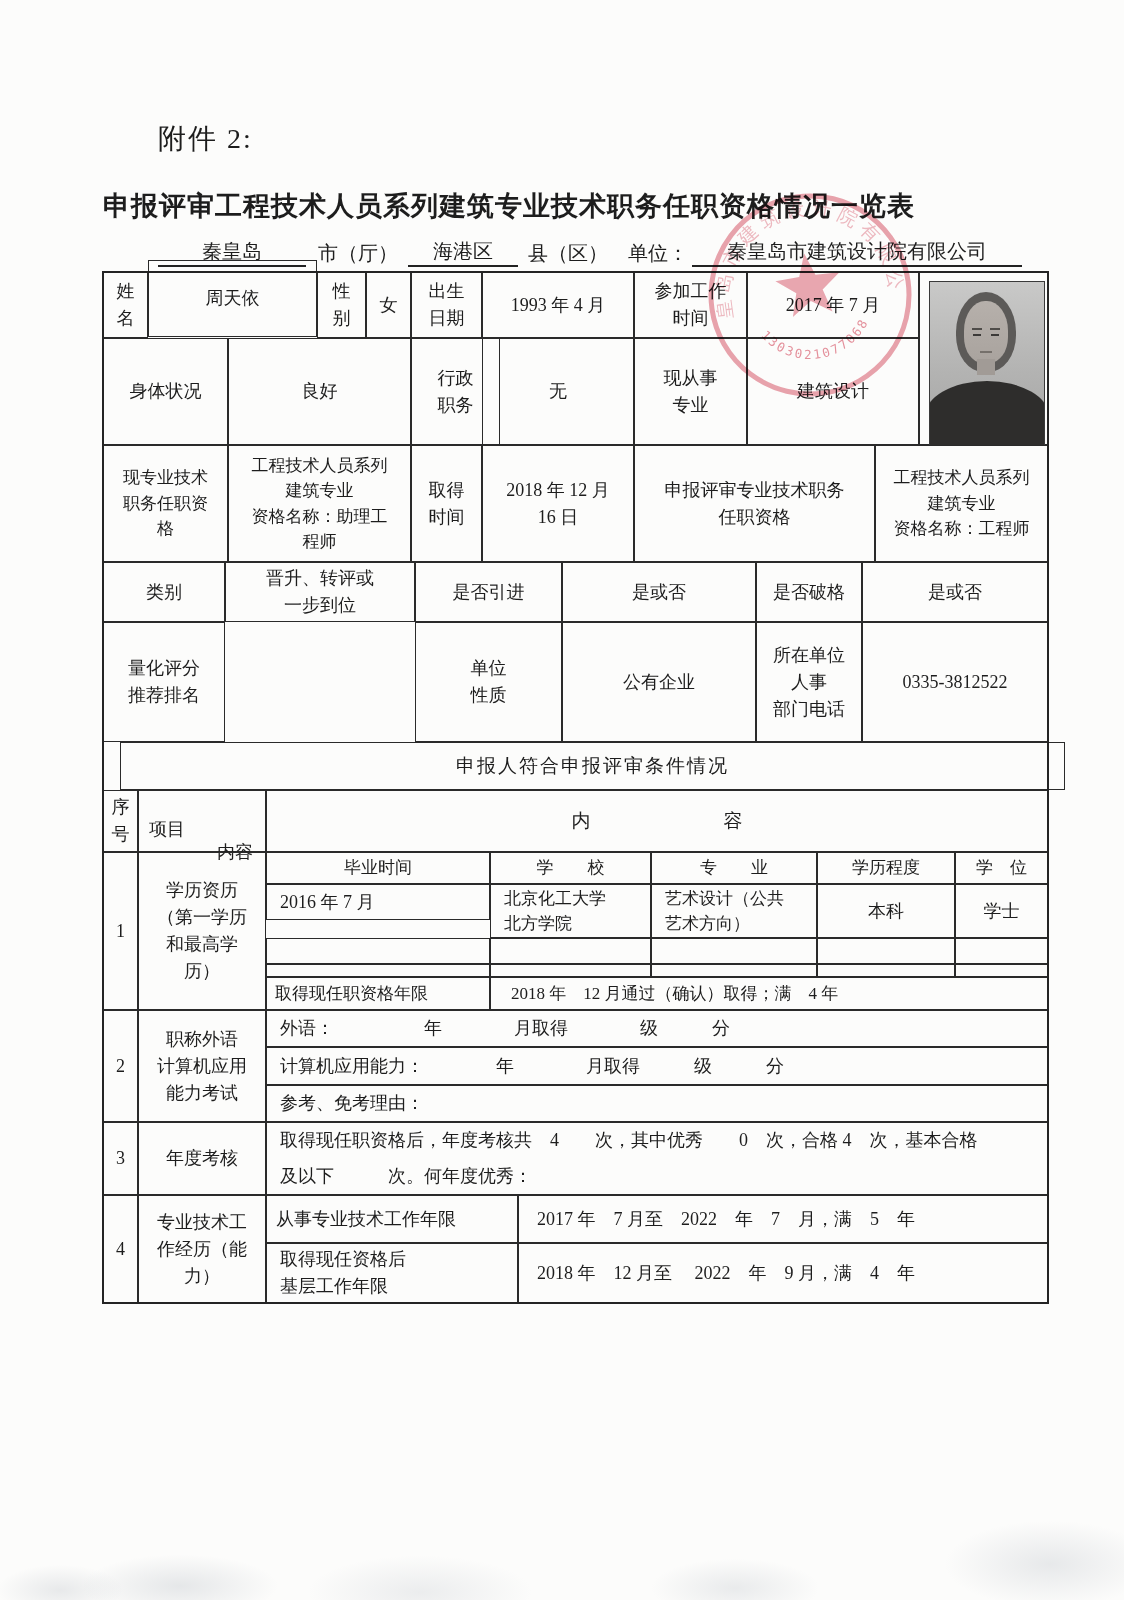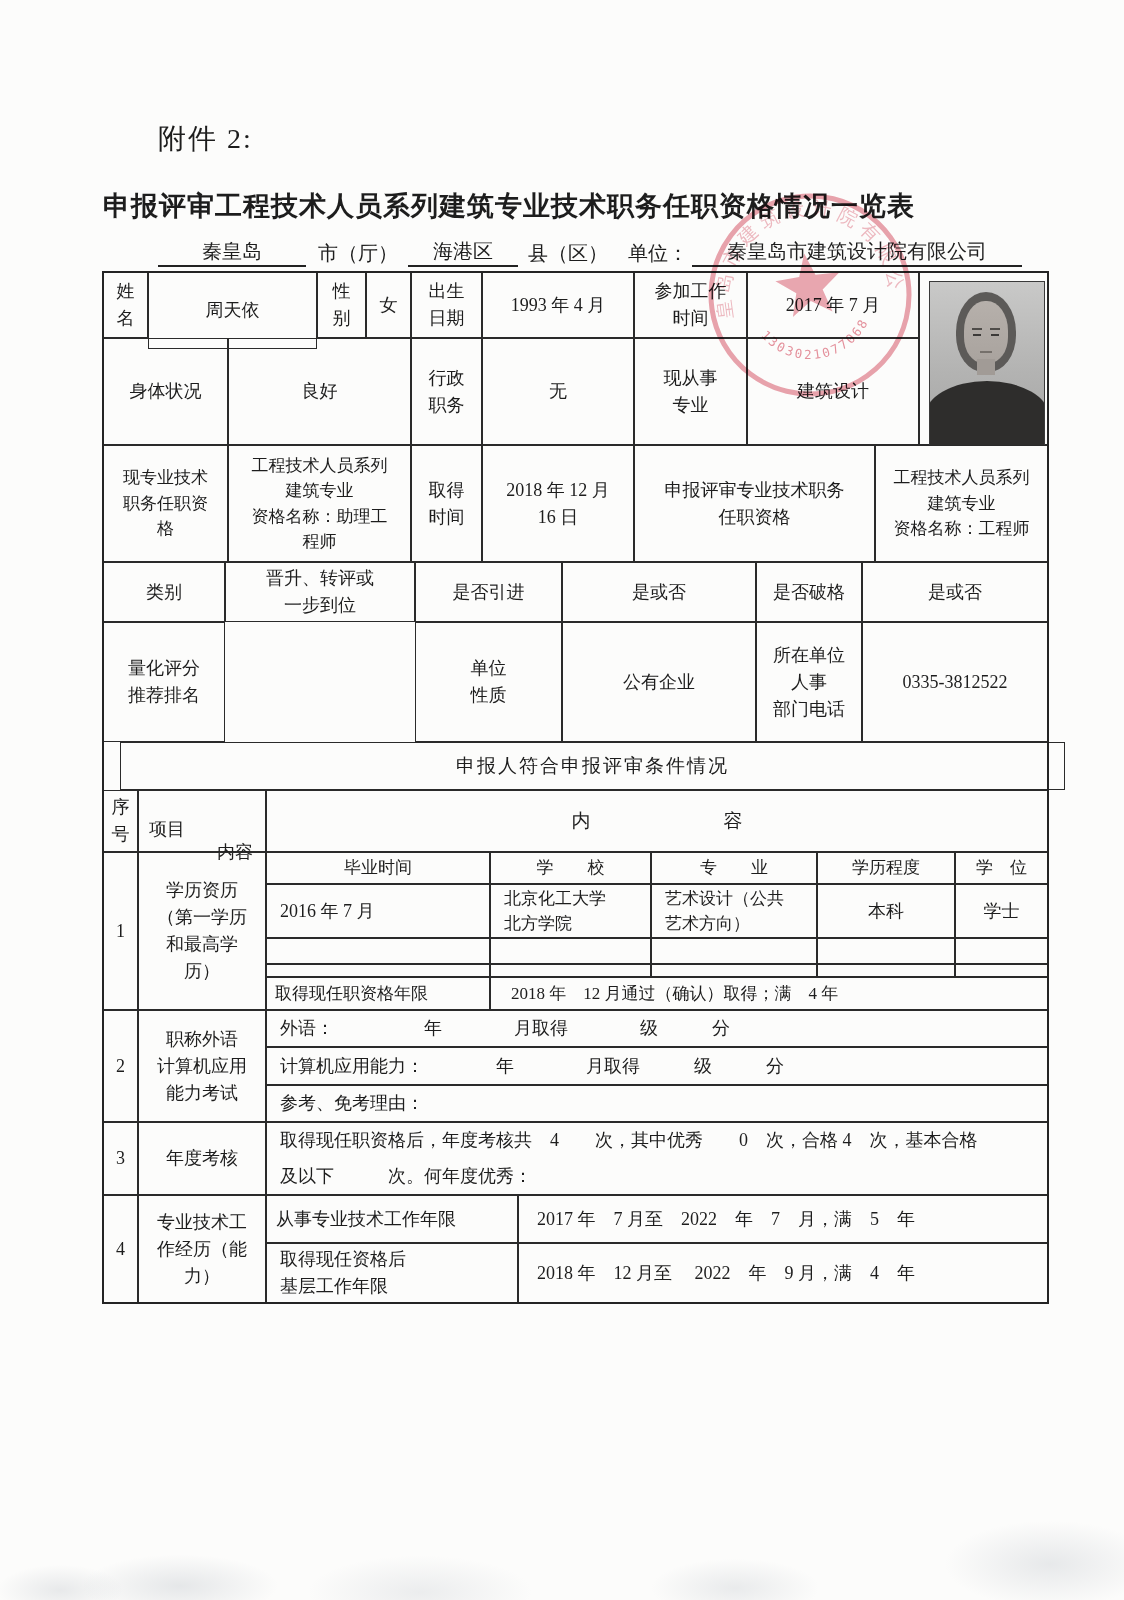--- a/index.html
+++ b/index.html
@@ -73,21 +73,21 @@
     <span class="u" style="min-width:148px">秦皇岛</span>
     <span class="plain" style="margin-left:8px">市（厅）</span>
     <span class="u" style="min-width:110px;margin-left:6px">海港区</span>
     <span class="plain" style="margin-left:6px">县（区）</span>
     <span class="plain" style="margin-left:12px">单位：</span>
     <span class="u" style="min-width:318px;padding:0 6px">秦皇岛市建筑设计院有限公司</span>
   </div>
 
   <div class="c" style="left:103px;top:272px;width:45px;height:66px">姓
 名</div>
-  <div class="c" style="left:148px;top:272px;width:169px;height:77px">周天依</div>
+  <div class="c" style="left:148px;top:260px;width:169px;height:77px">周天依</div>
   <div class="c" style="left:317px;top:272px;width:49px;height:66px">性
 别</div>
   <div class="c" style="left:366px;top:272px;width:45px;height:66px">女</div>
   <div class="c" style="left:411px;top:272px;width:71px;height:66px">出生
 日期</div>
   <div class="c" style="left:482px;top:272px;width:152px;height:66px">1993 年 4 月</div>
   <div class="c" style="left:634px;top:272px;width:113px;height:66px">参加工作
 时间</div>
   <div class="c" style="left:747px;top:272px;width:172px;height:66px">2017 年 7 月</div>
 
@@ -100,21 +100,21 @@
       <div class="eye-l"></div>
       <div class="eye-r"></div>
       <div class="mouth"></div>
       <div class="neck"></div>
       <div class="body"></div>
     </div>
   </div>
 
   <div class="c" style="left:103px;top:338px;width:125px;height:107px">身体状况</div>
   <div class="c" style="left:228px;top:338px;width:183px;height:107px">良好</div>
-  <div class="c" style="left:411px;top:338px;width:71px;height:107px">行政
+  <div class="c" style="left:411px;top:338px;width:89px;height:107px">行政
 职务</div>
   <div class="c" style="left:482px;top:338px;width:152px;height:107px">无</div>
   <div class="c" style="left:634px;top:338px;width:113px;height:107px">现从事
 专业</div>
   <div class="c" style="left:747px;top:338px;width:172px;height:107px">建筑设计</div>
 
   <div class="c sm" style="left:103px;top:445px;width:125px;height:117px">现专业技术
 职务任职资
 格</div>
   <div class="c sm" style="left:228px;top:445px;width:183px;height:117px">工程技术人员系列
@@ -164,21 +164,21 @@
 （第一学历
 和最高学
 历）</div>
 
   <div class="c sm" style="left:266px;top:852px;width:224px;height:32px">毕业时间</div>
   <div class="c sm" style="left:490px;top:852px;width:161px;height:32px">学　　校</div>
   <div class="c sm" style="left:651px;top:852px;width:166px;height:32px">专　　业</div>
   <div class="c sm" style="left:817px;top:852px;width:138px;height:32px">学历程度</div>
   <div class="c sm" style="left:955px;top:852px;width:93px;height:32px">学　位</div>
 
-  <div class="c tl" style="left:266px;top:884px;width:224px;height:54px">2016 年 7 月</div>
+  <div class="c tl" style="left:266px;top:884px;width:224px;height:36px">2016 年 7 月</div>
   <div class="c tl sm" style="left:490px;top:884px;width:161px;height:54px">北京化工大学
 北方学院</div>
   <div class="c tl sm" style="left:651px;top:884px;width:166px;height:54px">艺术设计（公共
 艺术方向）</div>
   <div class="c" style="left:817px;top:884px;width:138px;height:54px">本科</div>
   <div class="c" style="left:955px;top:884px;width:93px;height:54px">学士</div>
 
   <div class="c" style="left:266px;top:938px;width:224px;height:26px"></div>
   <div class="c" style="left:490px;top:938px;width:161px;height:26px"></div>
   <div class="c" style="left:651px;top:938px;width:166px;height:26px"></div>

